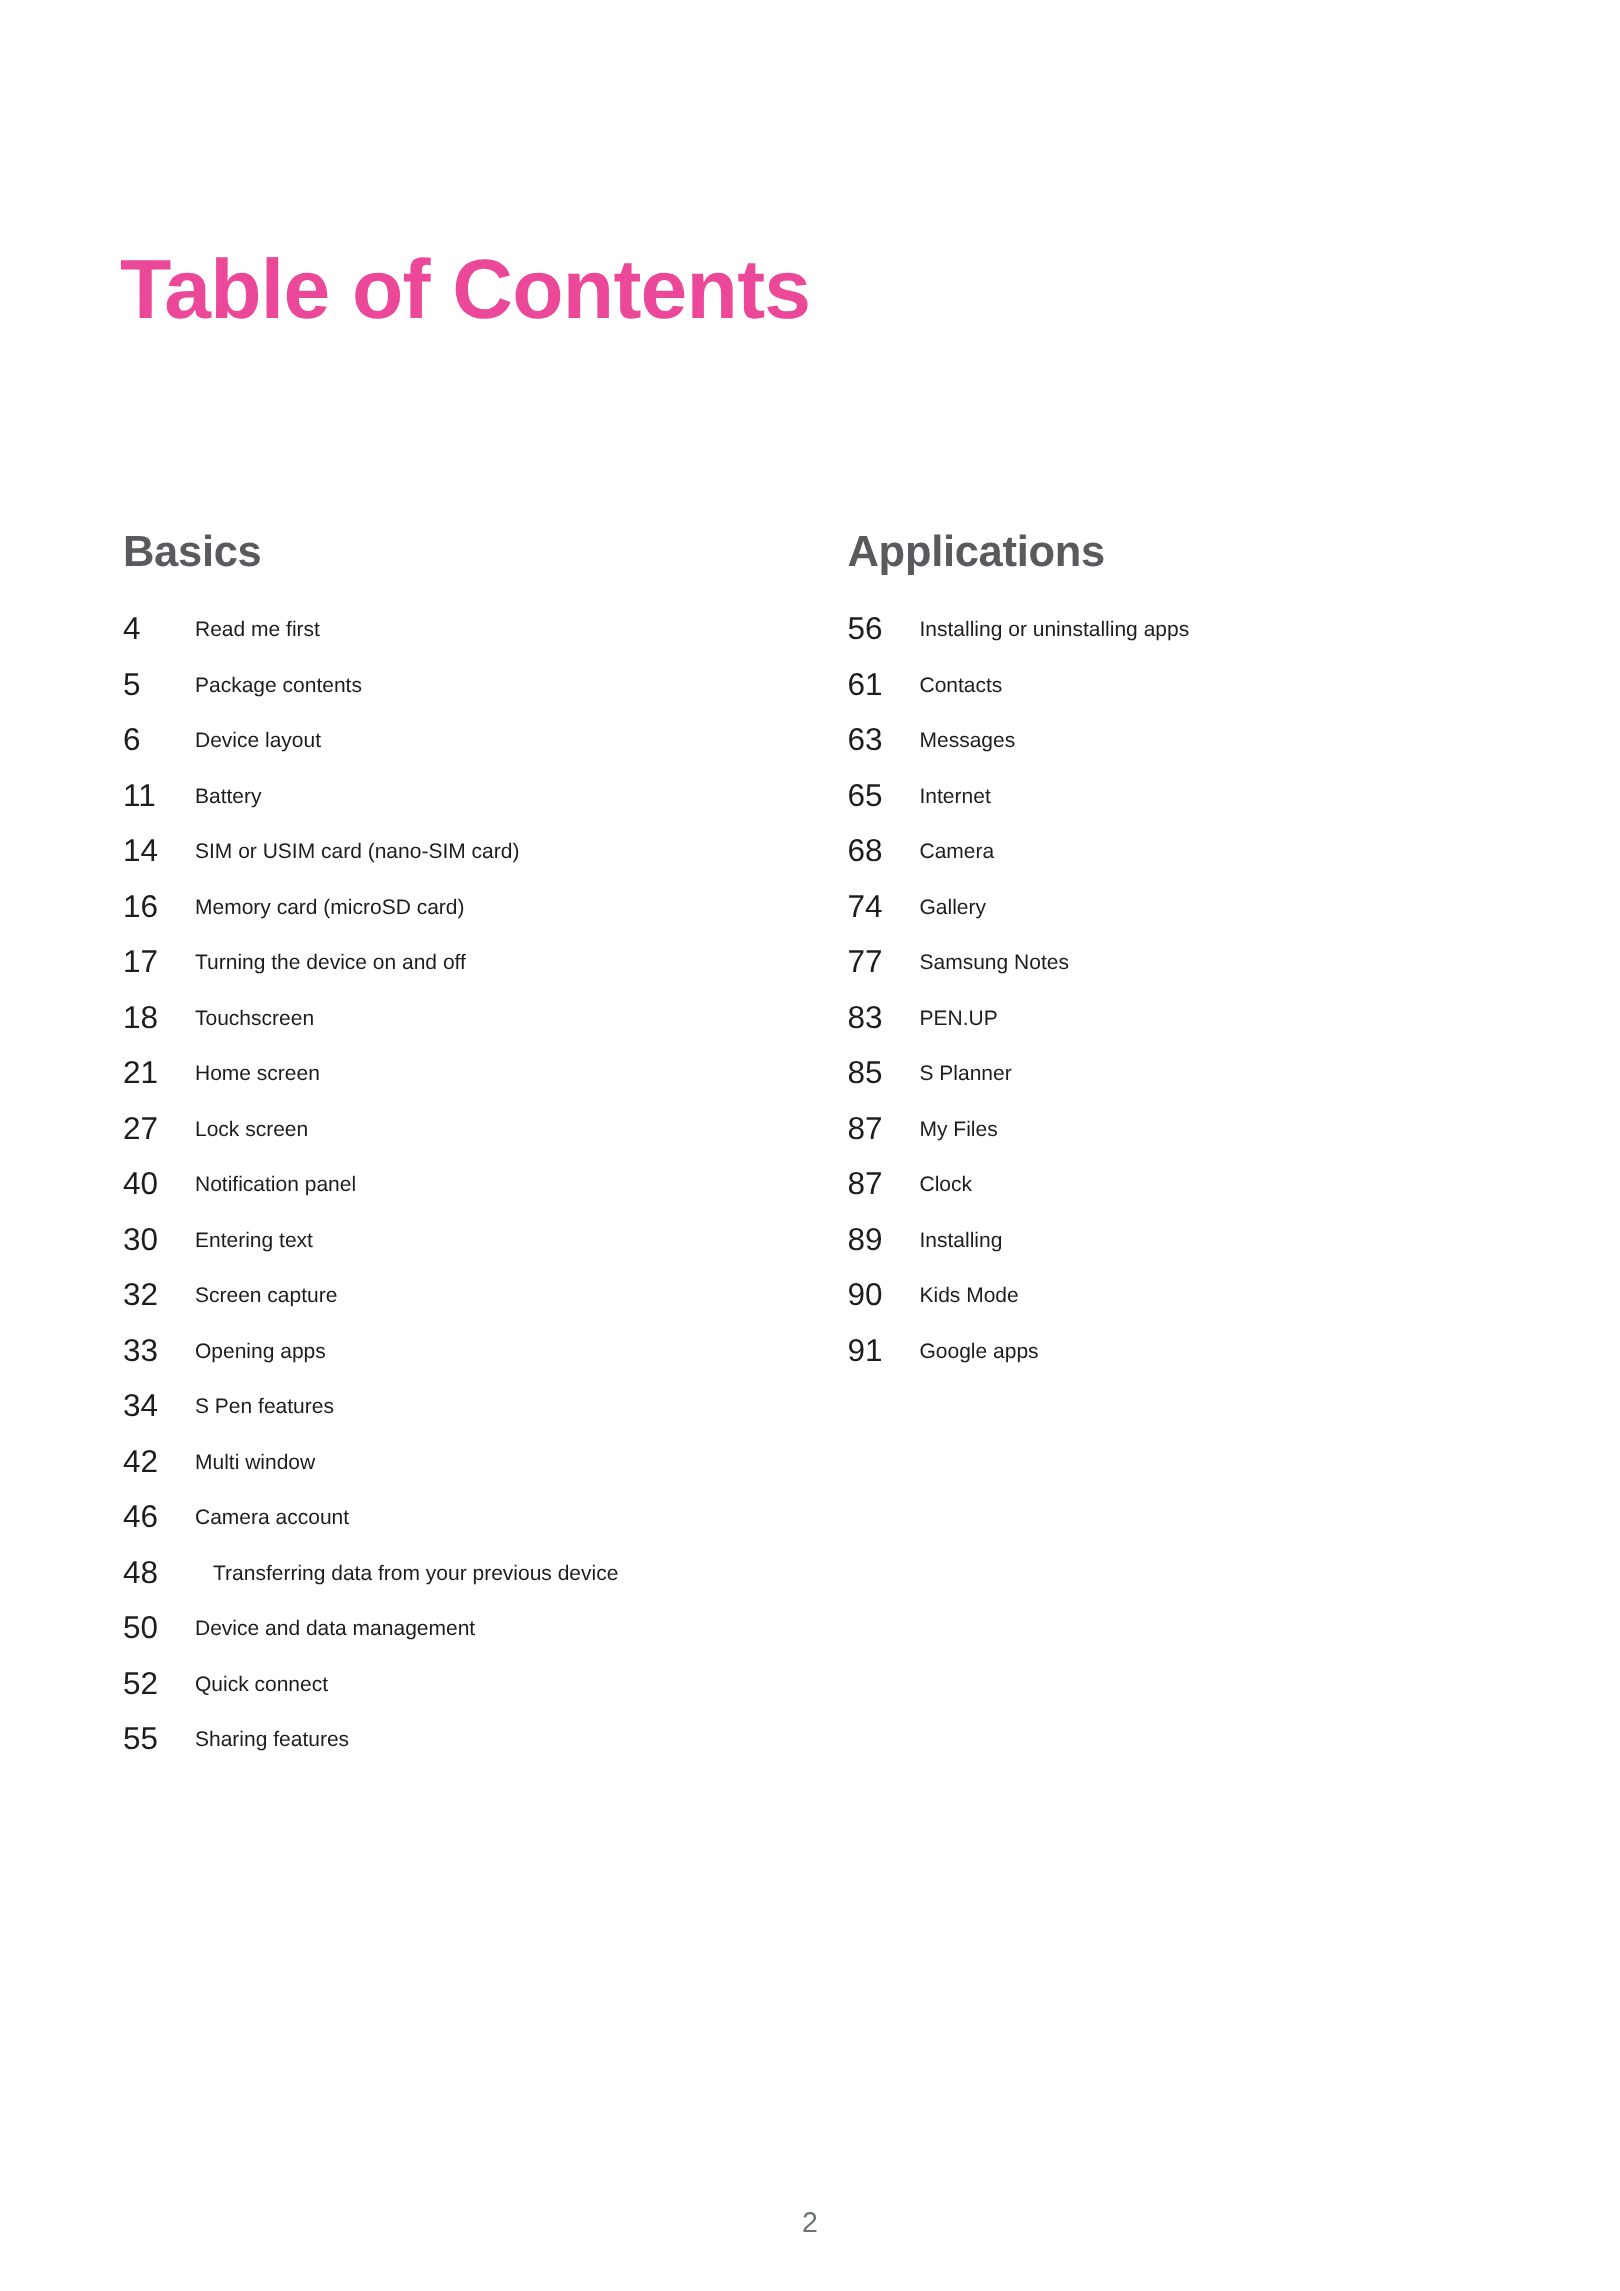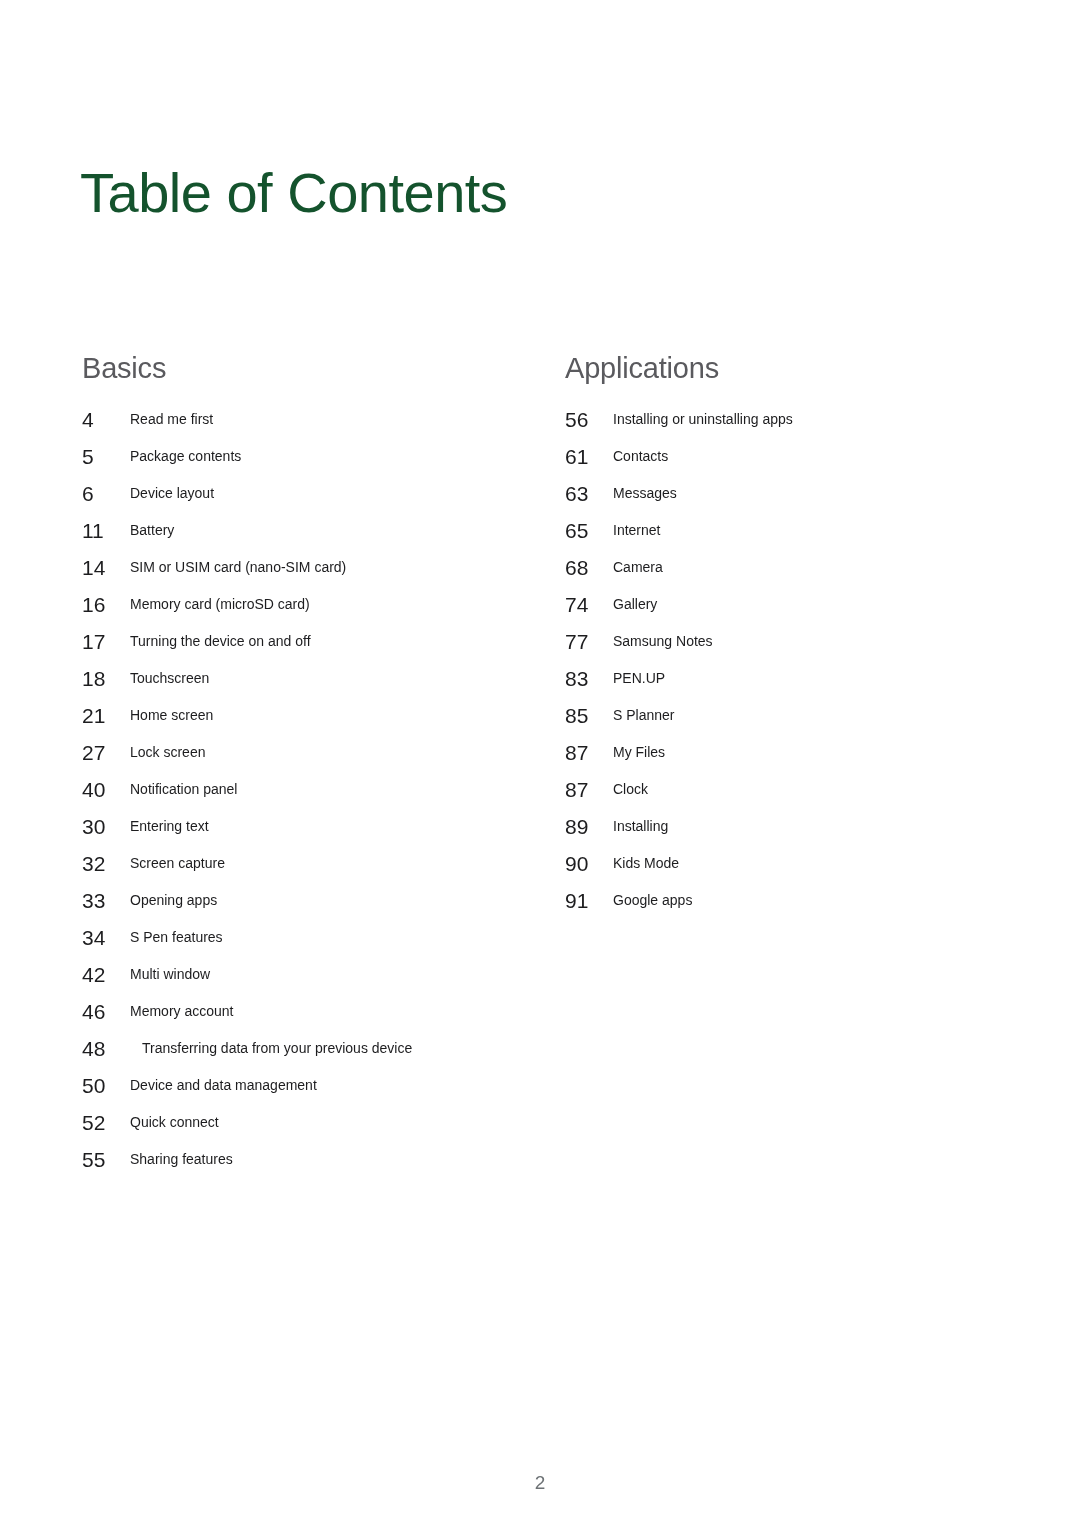--- a/index.html
+++ b/index.html
@@ -20,22 +20,22 @@
     inset: 0;
     background: #ffffff;
   }
 
   
   .doc-title {
     position: absolute;
     left: 80px;
     top: 124px;
     font-size: 56px;
-    font-weight: normal;
-    color: #14532d;
+    font-weight: bold;
+    color: #ec4899;
     letter-spacing: -0.5px;
     line-height: 1.12;
     white-space: nowrap;
   }
 
   
   .toc-columns {
     position: absolute;
     left: 0;
     top: 352px;
@@ -44,21 +44,21 @@
 
   .toc-column {
     position: absolute;
     top: 0;
   }
   .toc-column.left  { left: 82px;  width: 440px; }
   .toc-column.right { left: 565px; width: 430px; }
 
   .section-heading {
     font-size: 29px;
-    font-weight: normal;
+    font-weight: bold;
     color: #5a5a5e;
     letter-spacing: -0.2px;
     margin: 0 0 20px 0;
     line-height: 1.15;
     white-space: nowrap;
   }
 
   .toc-list {
     list-style: none;
     margin: 0;
@@ -176,21 +176,21 @@
           <li class="toc-entry">
             <span class="entry-page">34</span>
             <span class="entry-title">S Pen features</span>
           </li>
           <li class="toc-entry">
             <span class="entry-page">42</span>
             <span class="entry-title">Multi window</span>
           </li>
           <li class="toc-entry">
             <span class="entry-page">46</span>
-            <span class="entry-title">Memory account</span>
+            <span class="entry-title">Camera account</span>
           </li>
           <li class="toc-entry">
             <span class="entry-page">48</span>
             <span class="entry-title wrap">Transferring data from your previous device</span>
           </li>
           <li class="toc-entry">
             <span class="entry-page">50</span>
             <span class="entry-title">Device and data management</span>
           </li>
           <li class="toc-entry">

